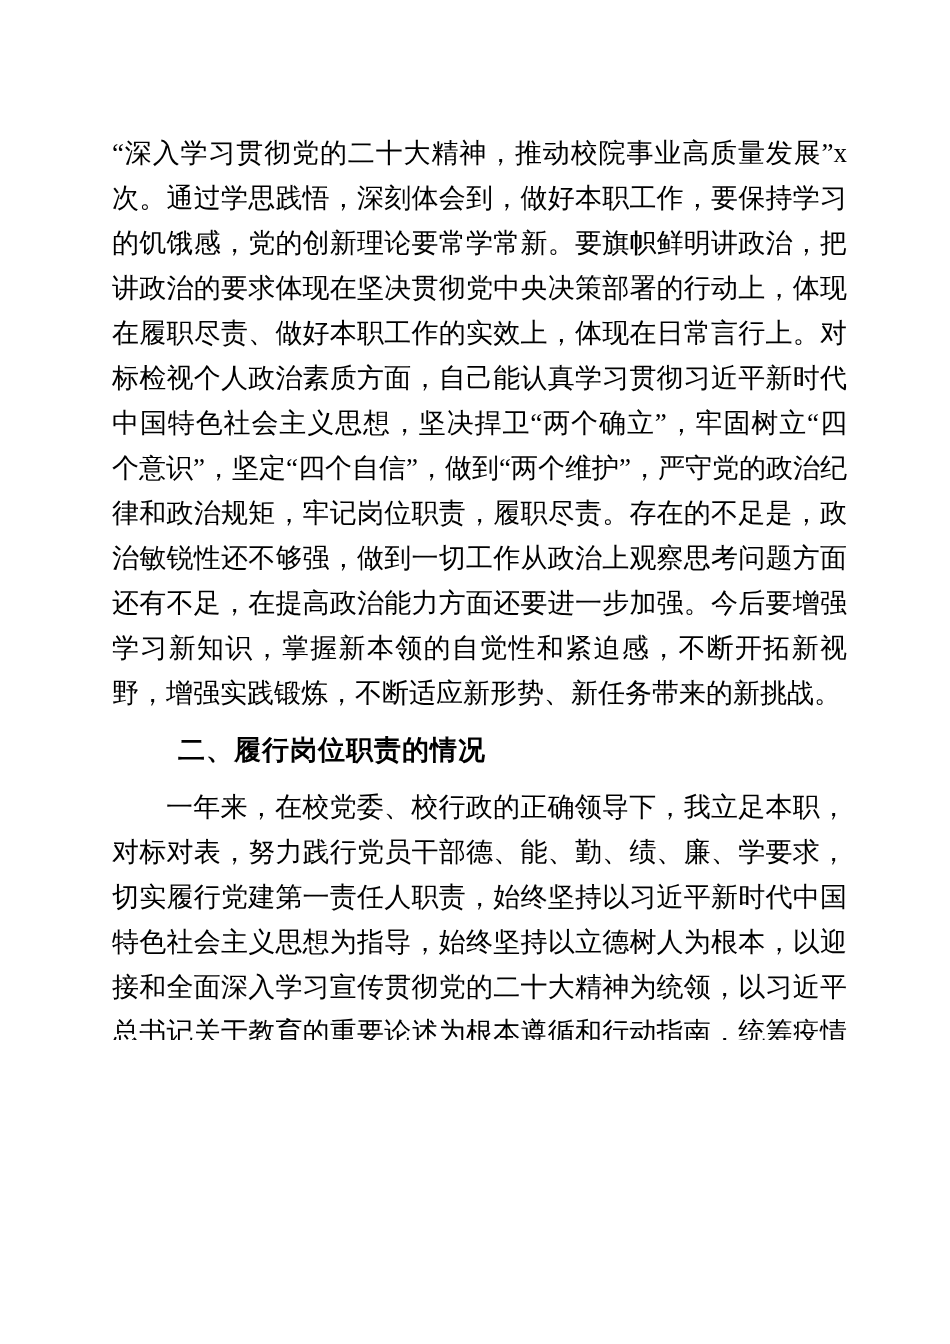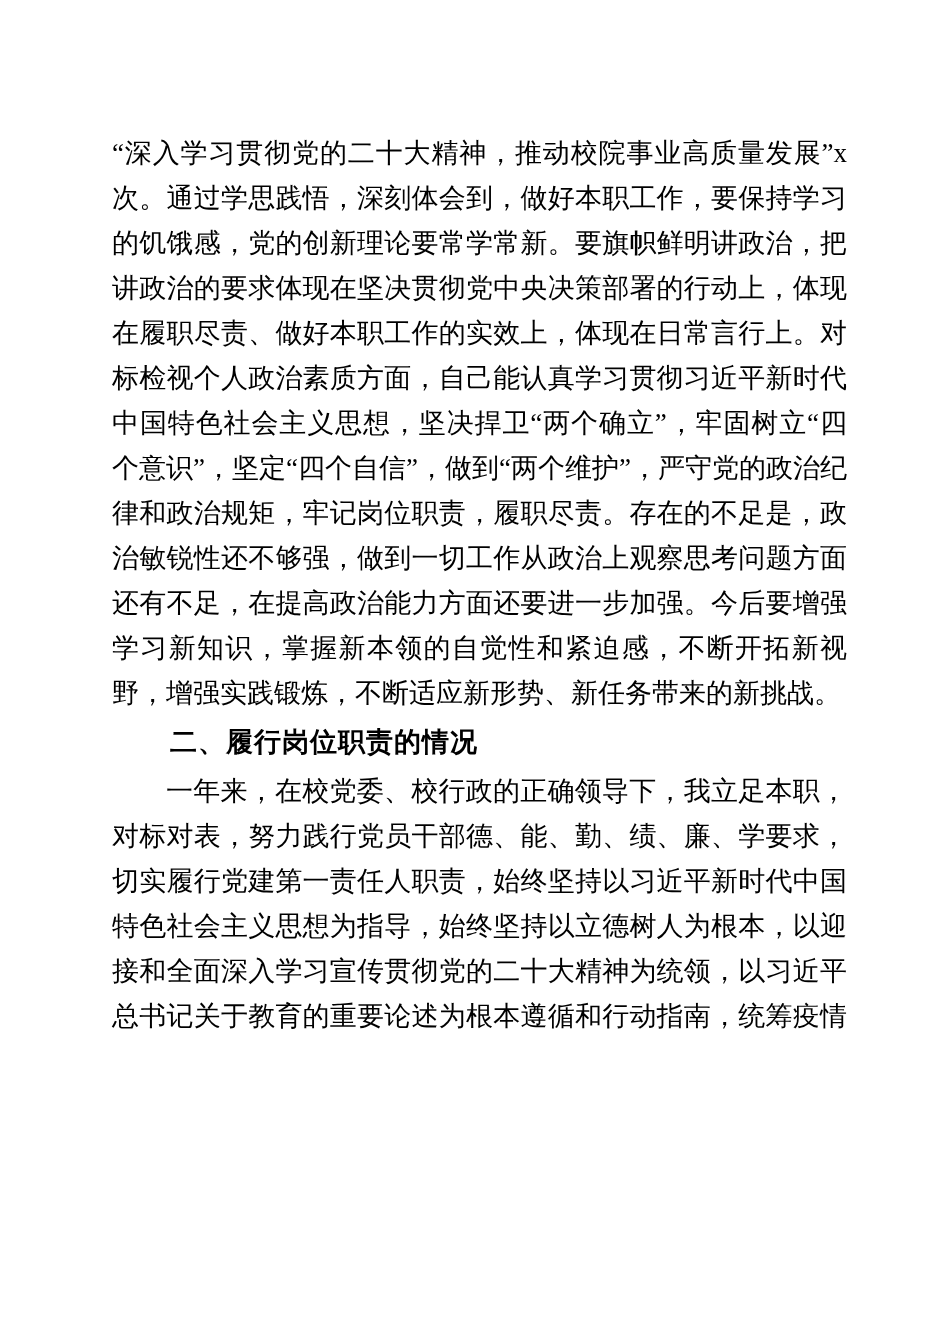--- a/index.html
+++ b/index.html
@@ -27,21 +27,21 @@
     margin: 0;
     text-align: justify;
     text-justify: inter-character;
     word-break: break-all;
     overflow-wrap: break-word;
   }
   .para.indent-2em {
     text-indent: 2em;
   }
   .section-heading {
-    margin: 4px;
+    margin: 12px;
     font-family: "Liberation Sans", "DejaVu Sans", sans-serif;
     font-weight: 700;
     font-size: 27px;
     line-height: 45px;
     text-indent: 2em;
     text-align: left;
     letter-spacing: 1px;
   }
 </style>
 </head>

